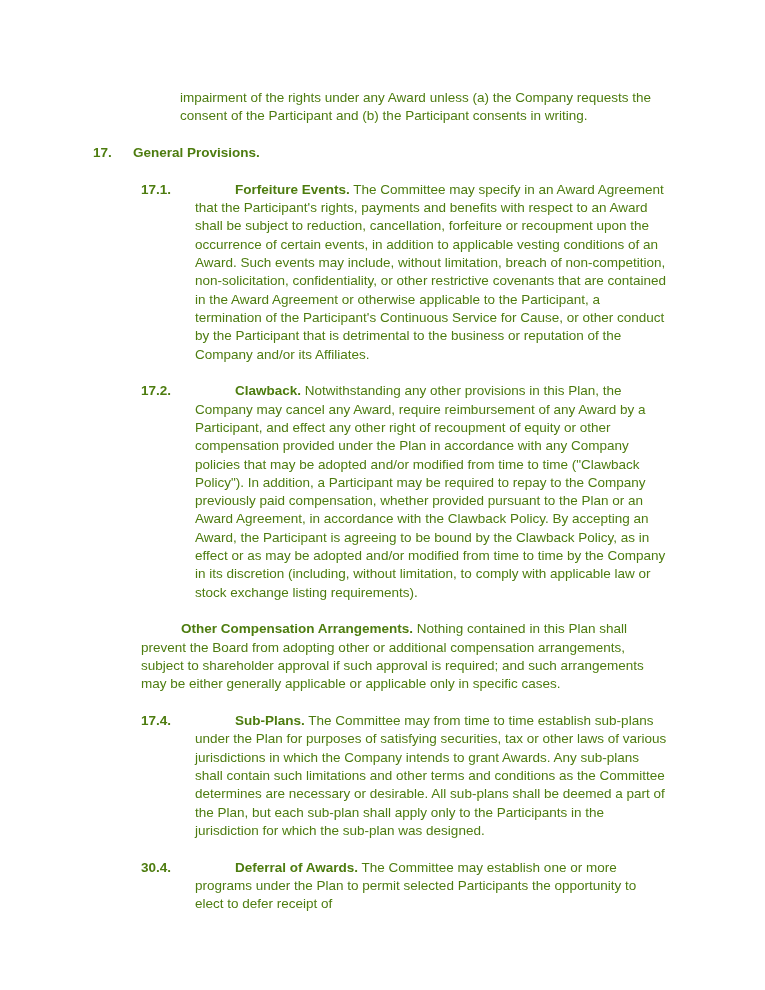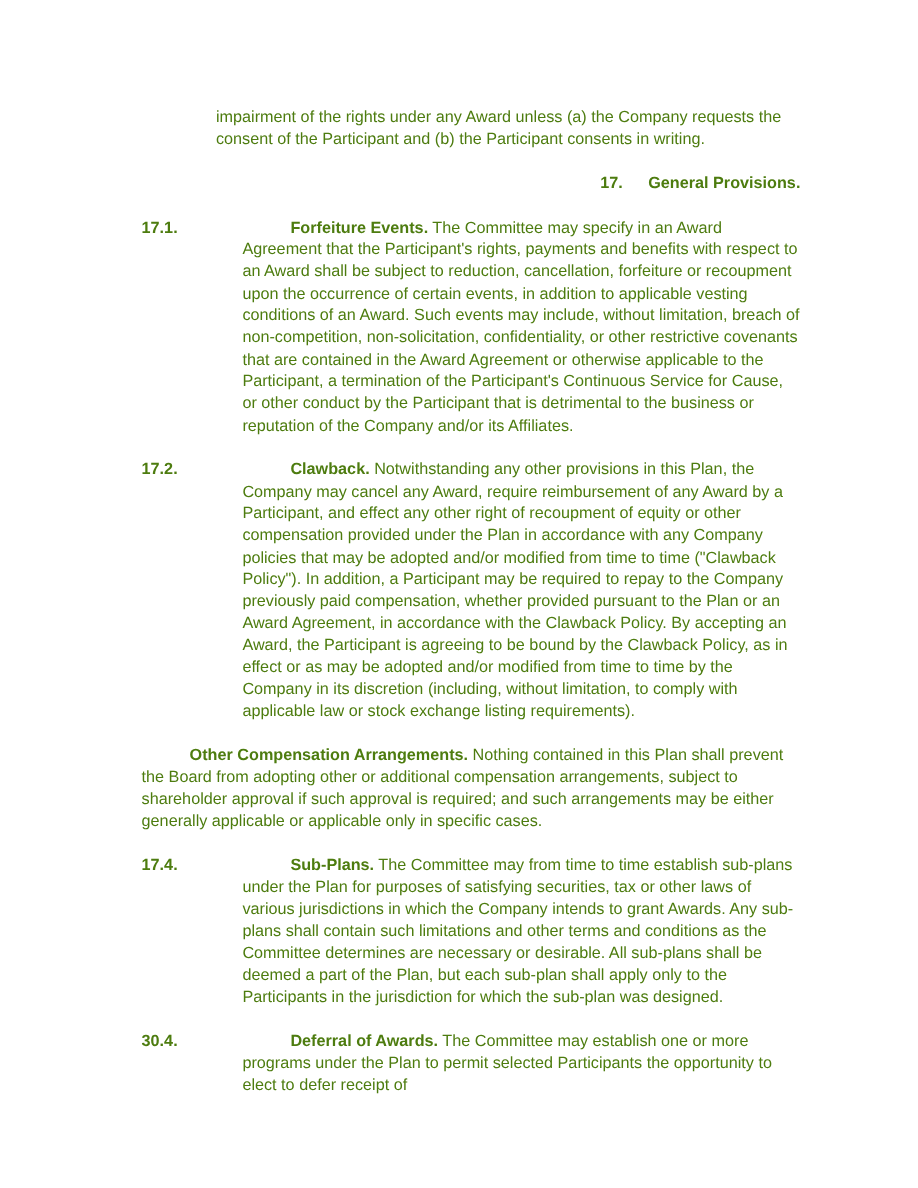--- a/index.html
+++ b/index.html
@@ -22,35 +22,33 @@
   }
   .para {
     margin: 0 0 18.5px 0;
   }
   .continuation {
     margin-left: 87px;
   }
   .section-row {
     display: flex;
     margin-bottom: 18.5px;
-    justify-content: flex-end;
   }
   .section-num {
     width: 40px;
     flex: 0 0 40px;
     font-weight: bold;
   }
   .section-title {
     font-weight: bold;
   }
   .sub-row {
     display: flex;
-    margin-left: 25px;
+    margin-left: 48px;
     margin-bottom: 18.5px;
-    gap: 30px;
   }
   .sub-num {
     width: 54px;
     flex: 0 0 54px;
     font-weight: bold;
   }
   .sub-body {
     flex: 1;
   }
   .sub-label {

